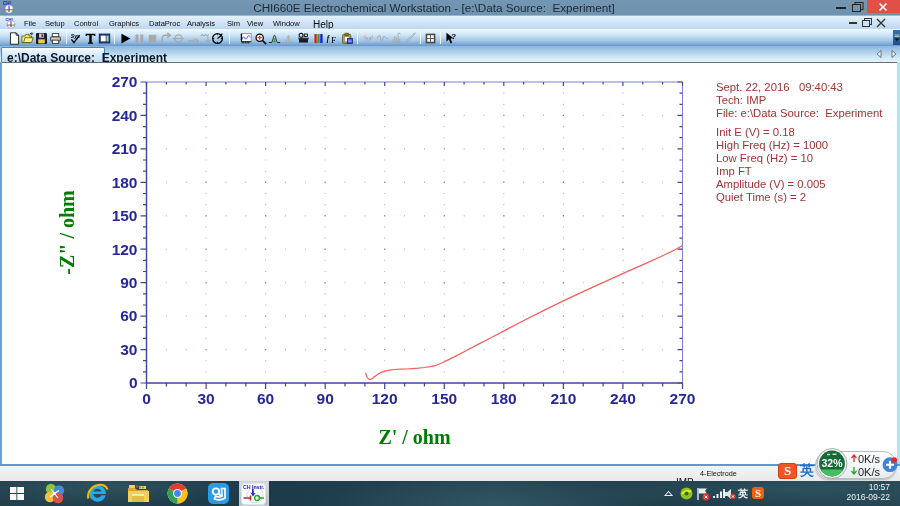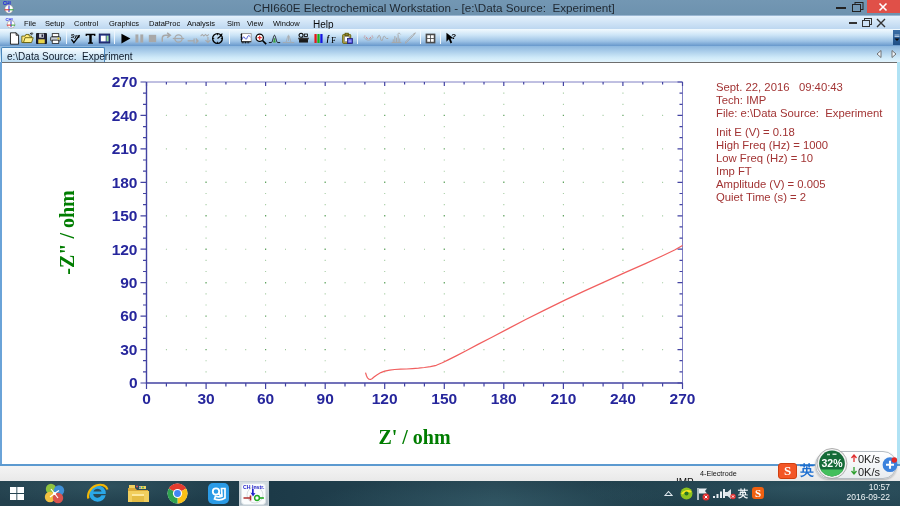--- a/index.html
+++ b/index.html
@@ -180,21 +180,21 @@
       <path d="M3 1l0 11 3-3 2 5 2-1-2-5h4z" fill="#000"></path>
       <text x="9" y="9" font-size="10" font-weight="bold" fill="#000" font-family="Liberation Sans">?</text>
     </svg>
     <div class="ab" style="left:893px;top:1px;width:7px;height:15px;background:linear-gradient(#3a6ea5,#1e4e86)"></div>
     <svg class="ab" style="left:893.5px;top:5px" width="6" height="8" viewBox="0 0 6 8">
       <path d="M0.5 1h5M0.5 2.5h5" stroke="#cfe0f0" stroke-width="0.8"></path>
       <path d="M0.5 4.5h5L3 7z" fill="#0a0a0a"></path>
     </svg>
   </div>
 <div class="ab" style="left:0;top:46px;width:900px;height:16px;background:linear-gradient(#8cb6de,#cde8f8 70%,#e2f4fd)">
-    <div class="ab" style="left:1px;top:1px;width:104px;height:15px;background:linear-gradient(#f4fbff,#bcdcf2);border:1px solid #4a86bb;border-bottom:none;border-radius:2px 2px 0 0;font-size:10px;font-weight:normal;color:#0c1828;padding:2.5px 0 0 5px;white-space:nowrap">e:\Data Source:&nbsp; Experiment</div>
+    <div class="ab" style="left:1px;top:1px;width:104px;height:15px;background:linear-gradient(#f4fbff,#bcdcf2);border:1px solid #4a86bb;border-bottom:none;border-radius:2px 2px 0 0;font-size:12px;font-weight:bold;color:#0c1828;padding:2.5px 0 0 5px;white-space:nowrap">e:\Data Source:&nbsp; Experiment</div>
     <svg class="ab" style="left:876px;top:3.5px" width="21" height="8" viewBox="0 0 21 8">
       <path d="M5 0.5L1 4L5 7.5z" fill="#eef5fb" stroke="#666" stroke-width="0.9"></path>
       <path d="M16 0.5l4 3.5-4 3.5z" fill="#eef5fb" stroke="#666" stroke-width="0.9"></path>
     </svg>
   </div>
 <div class="ab" style="left:2px;top:62px;width:895px;height:402px;background:#fff;border-top:1px solid #6e6e6e"></div>
 <div class="ab" style="left:0;top:62px;width:2px;height:402px;background:#6aa3d8"></div>
 <div class="ab" style="left:897px;top:62px;width:3px;height:402px;background:#b0e2f4"></div>
 <div class="ab" style="left:0;top:464px;width:900px;height:2px;background:#5c9ad0"></div>
 <svg style="position:absolute;left:0;top:62px" width="900" height="402" viewBox="0 0 900 402">

